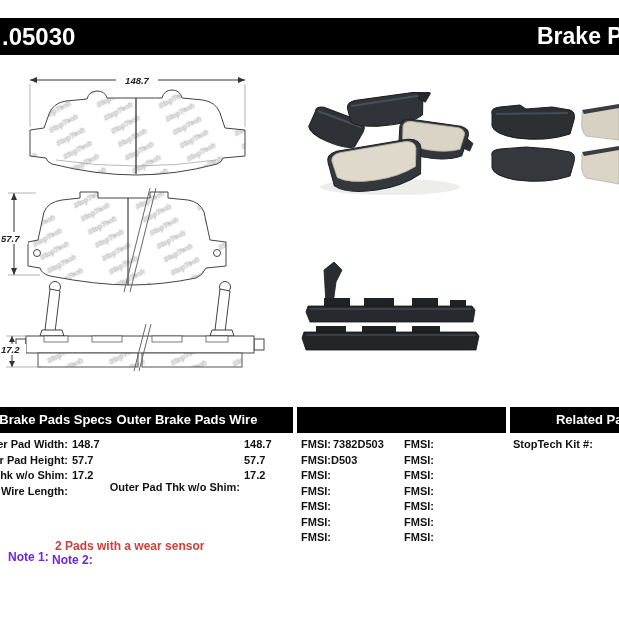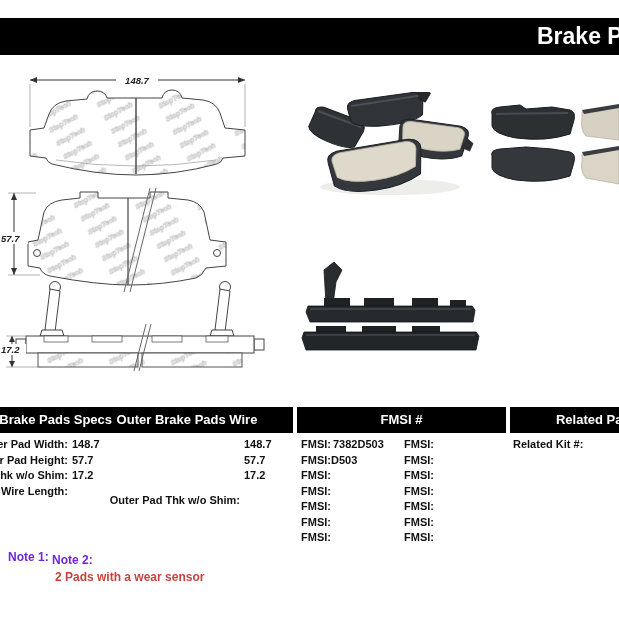--- a/index.html
+++ b/index.html
@@ -22,20 +22,21 @@
   
   .note-label{position:absolute;left:8px;font-size:12px;font-weight:bold;color:#6d28d9;line-height:14px;}
   .note-red{position:absolute;left:55px;font-size:12px;font-weight:bold;color:#c8423c;line-height:14px;}
 </style>
 </head>
 <body>
 
 <div id="canvas">
 
   <div class="abs topbar">
+    <div class="topbar-text part-no">.05030</div>
     <div class="topbar-text title-right">Brake Pads</div>
   </div>
 
   <svg class="abs" style="left:16px;top:72px;" width="240" height="118" viewBox="0 0 240 118">
     <defs>
       <pattern id="wm1" patternUnits="userSpaceOnUse" width="54" height="15" patternTransform="rotate(-28)">
         <rect width="54" height="15" fill="#ffffff"></rect>
         <text x="2" y="10" font-size="7" font-style="italic" font-weight="bold" fill="#ffffff" stroke="#c2c2c2" stroke-width="0.6">StopTech</text>
       </pattern>
     </defs>
@@ -190,35 +191,34 @@
       <path d="M6,73 L175,73" stroke="#3a3e42" stroke-width="2" fill="none"></path>
     </g>
   </svg>
 
   <div class="abs hbar" style="left:0;width:293px;"></div>
   <div class="abs hbar" style="left:297px;width:209px;"></div>
   <div class="abs hbar" style="left:510px;width:175px;"></div>
 
   <div class="hbar-text" style="left:-45px;width:166px;">Inner Brake Pads Specs</div>
   <div class="hbar-text" style="left:107px;width:160px;">Outer Brake Pads Wire</div>
-  <div class="hbar-text" style="left:297px;width:209px;">FMSI #</div>
   <div class="hbar-text" style="left:510px;width:175px;">Related Parts</div>
 
   <div class="cell r-align" style="left:-92px;top:438px;width:160px;">Inner Pad Width:</div>
   <div class="cell" style="left:72px;top:438px;">148.7</div>
   <div class="cell r-align" style="left:-92px;top:453.5px;width:160px;">Inner Pad Height:</div>
   <div class="cell" style="left:72px;top:453.5px;">57.7</div>
   <div class="cell r-align" style="left:-92px;top:469px;width:160px;">Inner Pad Thk w/o Shim:</div>
   <div class="cell" style="left:72px;top:469px;">17.2</div>
   <div class="cell r-align" style="left:-92px;top:484.5px;width:160px;">Sensor Wire Length:</div>
   <div class="cell" style="left:72px;top:484.5px;"></div>
 
   <div class="cell" style="left:244px;top:438px;">148.7</div>
   <div class="cell" style="left:244px;top:453.5px;">57.7</div>
-  <div class="cell r-align" style="left:80px;top:494px;width:160px;">Outer Pad Thk w/o Shim:</div>
+  <div class="cell r-align" style="left:80px;top:481px;width:160px;">Outer Pad Thk w/o Shim:</div>
   <div class="cell" style="left:244px;top:469px;">17.2</div>
 
   <div class="cell" style="left:301px;top:438px;">FMSI:</div>
   <div class="cell" style="left:333px;top:438px;">7382D503</div>
   <div class="cell" style="left:301px;top:453.5px;">FMSI:</div>
   <div class="cell" style="left:324px;top:453.5px;margin-left:7px;">D503</div>
   <div class="cell" style="left:301px;top:469px;">FMSI:</div>
   <div class="cell" style="left:333px;top:469px;"></div>
   <div class="cell" style="left:301px;top:484.5px;">FMSI:</div>
   <div class="cell" style="left:333px;top:484.5px;"></div>
@@ -237,21 +237,21 @@
   <div class="cell" style="left:436px;top:469px;"></div>
   <div class="cell" style="left:404px;top:484.5px;">FMSI:</div>
   <div class="cell" style="left:436px;top:484.5px;"></div>
   <div class="cell" style="left:404px;top:500px;">FMSI:</div>
   <div class="cell" style="left:436px;top:500px;"></div>
   <div class="cell" style="left:404px;top:515.5px;">FMSI:</div>
   <div class="cell" style="left:436px;top:515.5px;"></div>
   <div class="cell" style="left:404px;top:531px;">FMSI:</div>
   <div class="cell" style="left:436px;top:531px;"></div>
 
-  <div class="cell" style="left:513px;top:438px;">Related Kit #:</div>
+  <div class="cell" style="left:513px;top:438px;">StopTech Kit #:</div>
   <div class="cell" style="left:600px;top:438px;"></div>
 
   <div class="note-label" style="top:550px;">Note 1:</div>
-  <div class="note-red" style="top:570px;">2 Pads with a wear sensor</div>
+  <div class="note-red" style="top:539px;">2 Pads with a wear sensor</div>
   <div class="note-label" style="top:553px;margin-left:44px;">Note 2:</div>
   <div class="note-red" style="top:565.5px;"></div>
 
 </div>
 
 </body></html>

